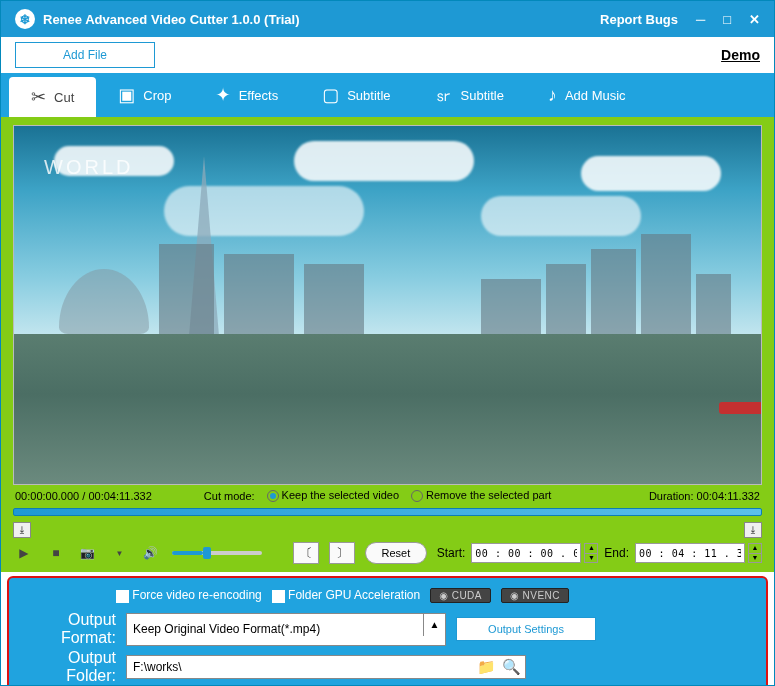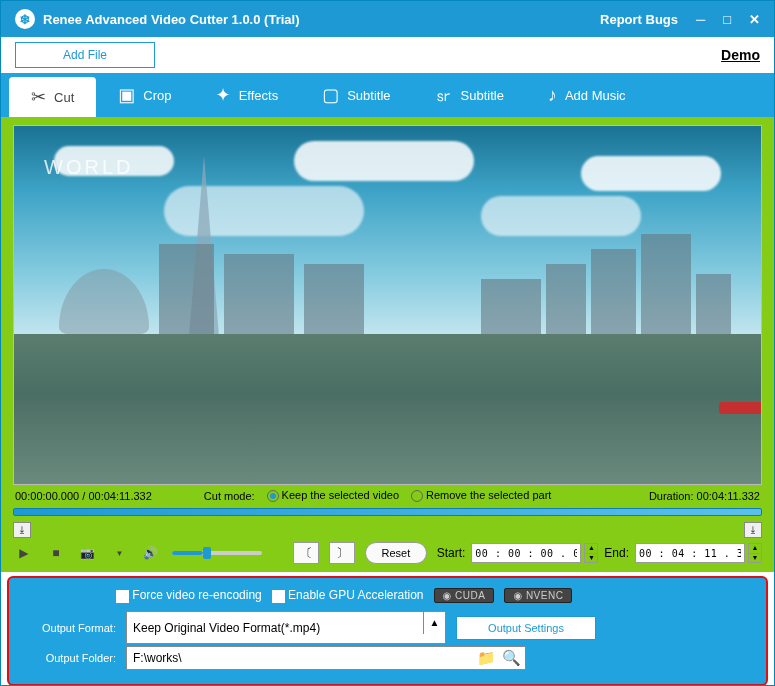--- a/index.html
+++ b/index.html
@@ -53,21 +53,21 @@
 .reset-btn{width:62px;height:22px;border:1px solid #999;border-radius:11px;background:#fafafa;font-size:11px;cursor:pointer}
 .time-input{display:flex;align-items:center;gap:3px}
 .time-input input{width:110px;height:20px;border:1px solid #999;font-size:10px;font-family:monospace;padding:0 3px;text-align:center;letter-spacing:0.5px}
 .spinner{width:14px;height:20px;border:1px solid #999;display:flex;flex-direction:column;font-size:7px}
 .spinner div{flex:1;text-align:center;border-bottom:1px solid #999;cursor:pointer;line-height:8px}
 .spinner div:last-child{border:0}
 .bottom{background:#20a3df;padding:10px 12px 14px;color:#fff;font-size:12px;border:2px solid #d11;border-radius:6px;margin:4px 6px 6px}
 .brow{display:flex;align-items:center;gap:10px;margin-bottom:8px}
 .chk{width:13px;height:13px;border:1px solid #fff;background:#fff;display:inline-block;vertical-align:middle}
 .badge{padding:1px 8px;background:#444;color:#ccc;font-size:10px;border-radius:2px;border:1px solid #222;letter-spacing:0.5px}
-.blabel{width:95px;text-align:right;color:#fff;font-size:11px}
+.blabel{width:95px;text-align:right;color:#fff;font-size:16px}
 .format-select{flex:1;max-width:320px;height:33px;background:#fff;color:#000;border:1px solid #888;padding:0 6px;font-size:12px;display:flex;align-items:center;position:relative}
 .format-select .arrow{position:absolute;right:0;top:0;width:22px;height:22px;border-left:1px solid #888;text-align:center;line-height:22px;font-size:10px}
 .output-settings{width:140px;height:24px;background:#fff;color:#1e99d4;border:1px solid #1e99d4;font-size:11px;cursor:pointer}
 .start-btn{width:112px;height:46px;background:#fff;color:#20a3df;font-size:20px;border:none;cursor:pointer;border-radius:2px}
 .folder-input{flex:1;max-width:400px;height:24px;background:#fff;color:#000;border:1px solid #888;padding:0 6px;font-size:12px;display:flex;align-items:center;position:relative}
 .folder-icons{position:absolute;right:4px;display:flex;gap:6px;color:#1e99d4;font-size:15px}
 </style>
 </head>
 <body>
 
@@ -181,21 +181,21 @@
             <div>▼</div>
           </div>
       </div>
     </div>
   </div>
 </div>
 
 <div class="bottom">
   <div class="brow" style="padding-left:95px">
     <label><span class="chk"></span> <span>Force video re-encoding</span></label>
-    <label><span class="chk"></span> <span>Enable GPU Acceleration</span></label>
+    <label><span class="chk"></span> <span>Folder GPU Acceleration</span></label>
     <span class="badge">◉ <span>CUDA</span></span>
     <span class="badge">◉ <span>NVENC</span></span>
   </div>
   <div class="brow">
     <div class="blabel">Output Format:</div>
     <div class="format-select">
       <span>Keep Original Video Format(*.mp4)</span>
       <div class="arrow">▲</div>
     </div>
     <button class="output-settings">Output Settings</button>

